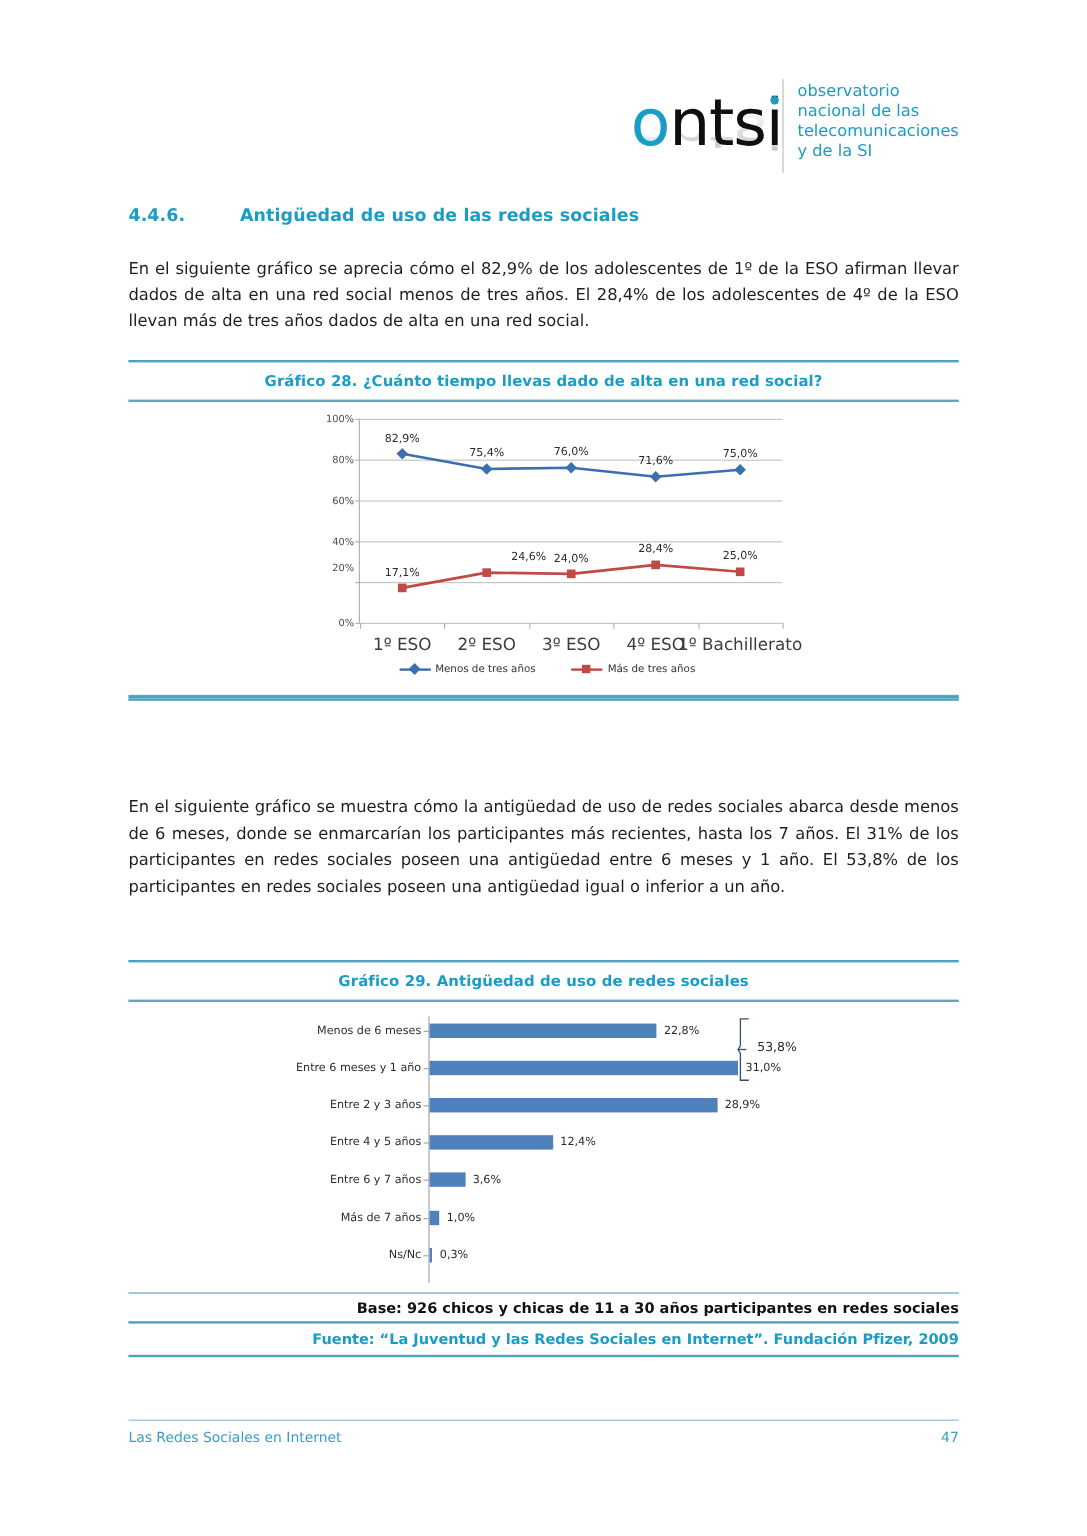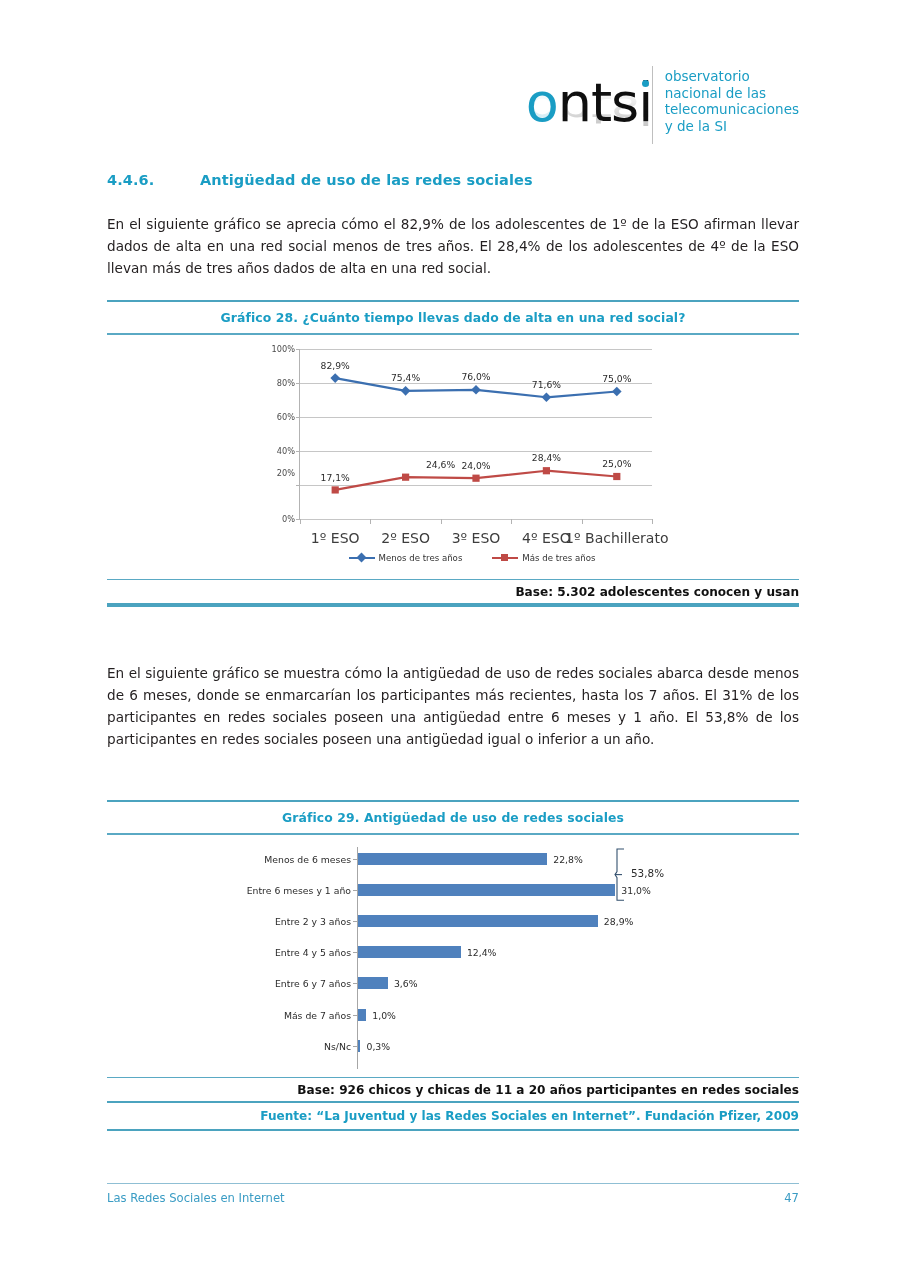--- a/index.html
+++ b/index.html
@@ -224,21 +224,21 @@
   }
   .lc-dlabel {
     position: absolute;
     transform: translate(-50%, -100%);
     font-size: 9.2px;
     color: #2b2b2b;
     white-space: nowrap;
   }
   .lc-legend {
     position: absolute;
-    left: 16px;
+    left: 0;
     top: 212px;
     width: 394px;
     display: flex;
     justify-content: center;
     gap: 30px;
     font-size: 8.6px;
     color: #333333;
   }
   .lc-legend-item { display: flex; align-items: center; gap: 4px; }
   .lg-swatch {
@@ -446,21 +446,20 @@
               <span class="lg-swatch red">
                 <span class="mk"></span>
               </span>
               <span>Más de tres años</span>
             </div>
           </div>
       </div>
     </div>
 
     <div class="rule-thin" style="margin-top:6px;"></div>
-    <div class="fig-base">Base: 5.302 adolescentes conocen y usan</div>
     <div class="rule"></div>
     <div class="rule"></div>
   </div>
 
   <p class="para para-2">En el siguiente gráfico se muestra cómo la antigüedad de uso de redes sociales abarca desde menos de 6 meses, donde se enmarcarían los participantes más recientes, hasta los 7 años. El 31% de los participantes en redes sociales poseen una antigüedad entre 6 meses y 1 año. El 53,8% de los participantes en redes sociales poseen una antigüedad igual o inferior a un año.</p>
 
   <div class="fig" style="top:800px;">
     <div class="rule"></div>
     <div class="fig-title">Gráfico 29. Antigüedad de uso de redes sociales</div>
     <div class="rule-thin"></div>
@@ -512,21 +511,21 @@
           <div class="bc-tick" style="top: 203.2px;"></div>
           <svg width="34" height="51.2" style="position: absolute; left: 388px; top: 6px; overflow: visible;">
             <path d="M 9,0 L 2,0 L 2,22.6 L 0,25.6 L 2,28.6 L 2,51.2 L 9,51.2" fill="none" stroke="#33506e" stroke-width="1.1"></path>
             <line x1="0" y1="25.6" x2="7" y2="25.6" stroke="#33506e" stroke-width="1.1"></line>
           </svg>
           <div class="bc-bracket-label" style="left: 404px; top: 24.6px;">53,8%</div>
         </div>
     </div>
 
     <div class="rule-thin"></div>
-    <div class="fig-base">Base: 926 chicos y chicas de 11 a 20 años participantes en redes sociales</div>
+    <div class="fig-base">Base: 926 chicos y chicas de 11 a 30 años participantes en redes sociales</div>
     <div class="rule"></div>
     <div class="fig-source">Fuente: “La Juventud y las Redes Sociales en Internet”. Fundación Pfizer, 2009</div>
     <div class="rule"></div>
   </div>
 
   <div class="footer">
     <div class="footer-rule"></div>
     <div class="footer-row">
       <span>Las Redes Sociales en Internet</span>
       <span>47</span>

